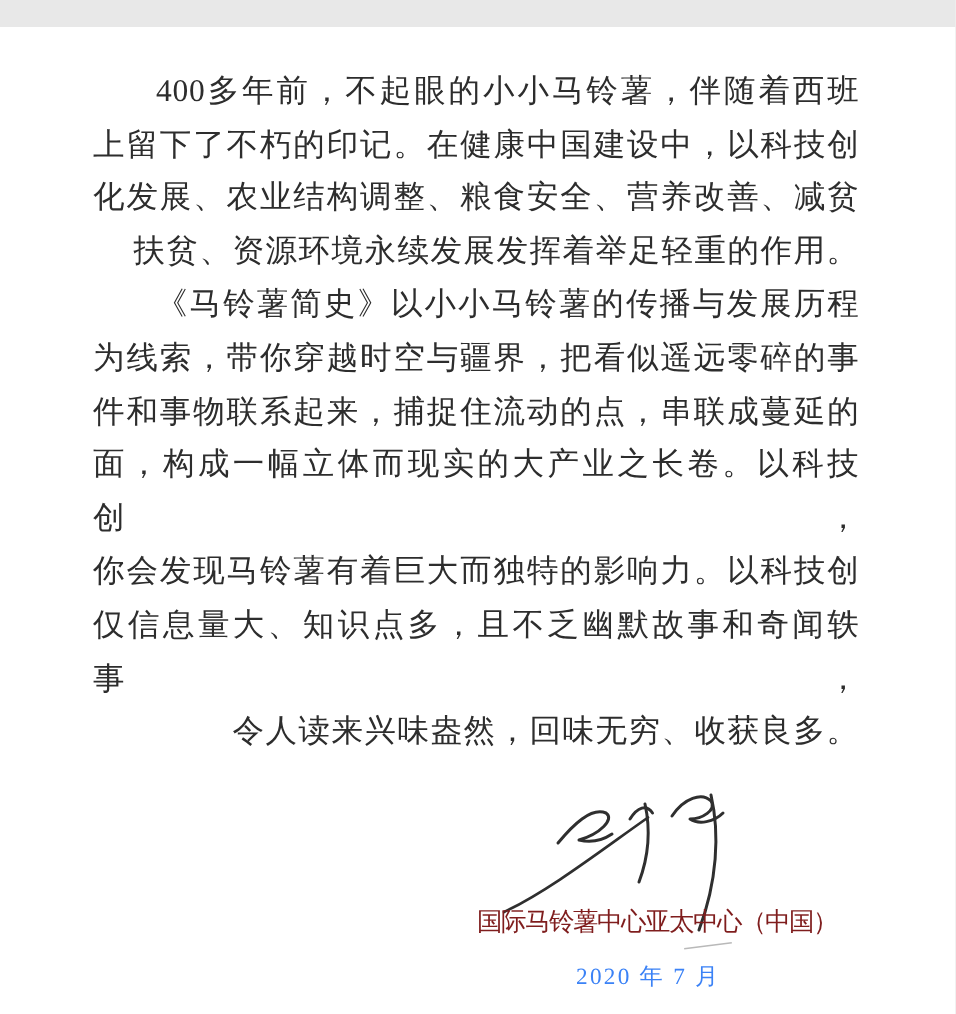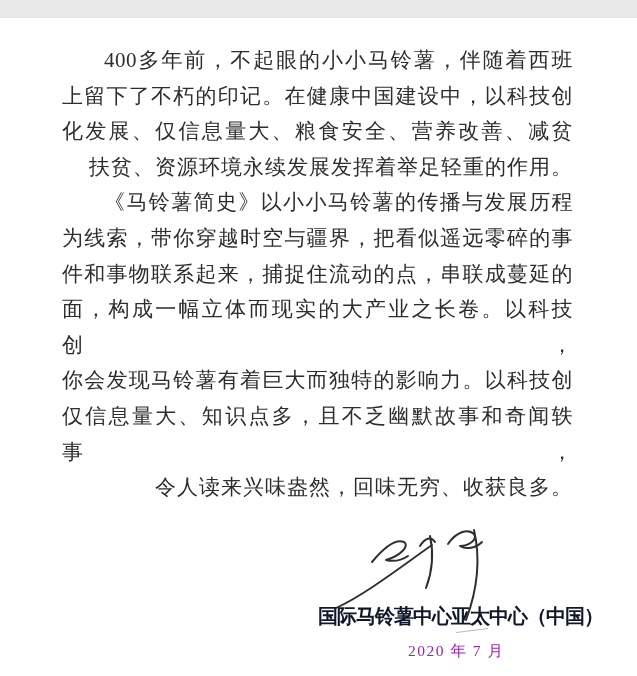--- a/index.html
+++ b/index.html
@@ -38,55 +38,54 @@
     position: absolute;
     left: 328px;
     top: 502px;
     width: 160px;
     height: 105px;
   }
   .org-line {
     position: absolute;
     left: 318px;
     top: 585px;
-    font-size: 20px;
+    font-size: 17px;
     letter-spacing: -1px;
     white-space: nowrap;
-    color: #0f172a;
-    font-weight: bold;
+    color: #7f1d1d;
   }
   .date-line {
     position: absolute;
-    left: 408px;
+    left: 384px;
     top: 623px;
     font-size: 15.5px;
     letter-spacing: 1.5px;
     white-space: nowrap;
-    color: #a21caf;
+    color: #3b82f6;
   }
   .stray-mark {
     position: absolute;
     left: 456px;
     top: 612px;
     width: 32px;
     height: 0;
     border-top: 1.5px solid #b9b9b9;
     transform: rotate(-7deg);
   }
 </style>
 </head>
 <body>
 
 <div class="page">
 
   <div class="body-text">
     <div class="paragraph">
         <div class="line first">400多年前，不起眼的小小马铃薯，伴随着西班</div>
         <div class="line">上留下了不朽的印记。在健康中国建设中，以科技创</div>
-        <div class="line">化发展、仅信息量大、粮食安全、营养改善、减贫</div>
+        <div class="line">化发展、农业结构调整、粮食安全、营养改善、减贫</div>
         <div class="line last">扶贫、资源环境永续发展发挥着举足轻重的作用。</div>
       </div>
     <div class="paragraph">
         <div class="line first">《马铃薯简史》以小小马铃薯的传播与发展历程</div>
         <div class="line">为线索，带你穿越时空与疆界，把看似遥远零碎的事</div>
         <div class="line">件和事物联系起来，捕捉住流动的点，串联成蔓延的</div>
         <div class="line">面，构成一幅立体而现实的大产业之长卷。以科技创，</div>
         <div class="line">你会发现马铃薯有着巨大而独特的影响力。以科技创</div>
         <div class="line">仅信息量大、知识点多，且不乏幽默故事和奇闻轶事，</div>
         <div class="line last">令人读来兴味盎然，回味无穷、收获良多。</div>

